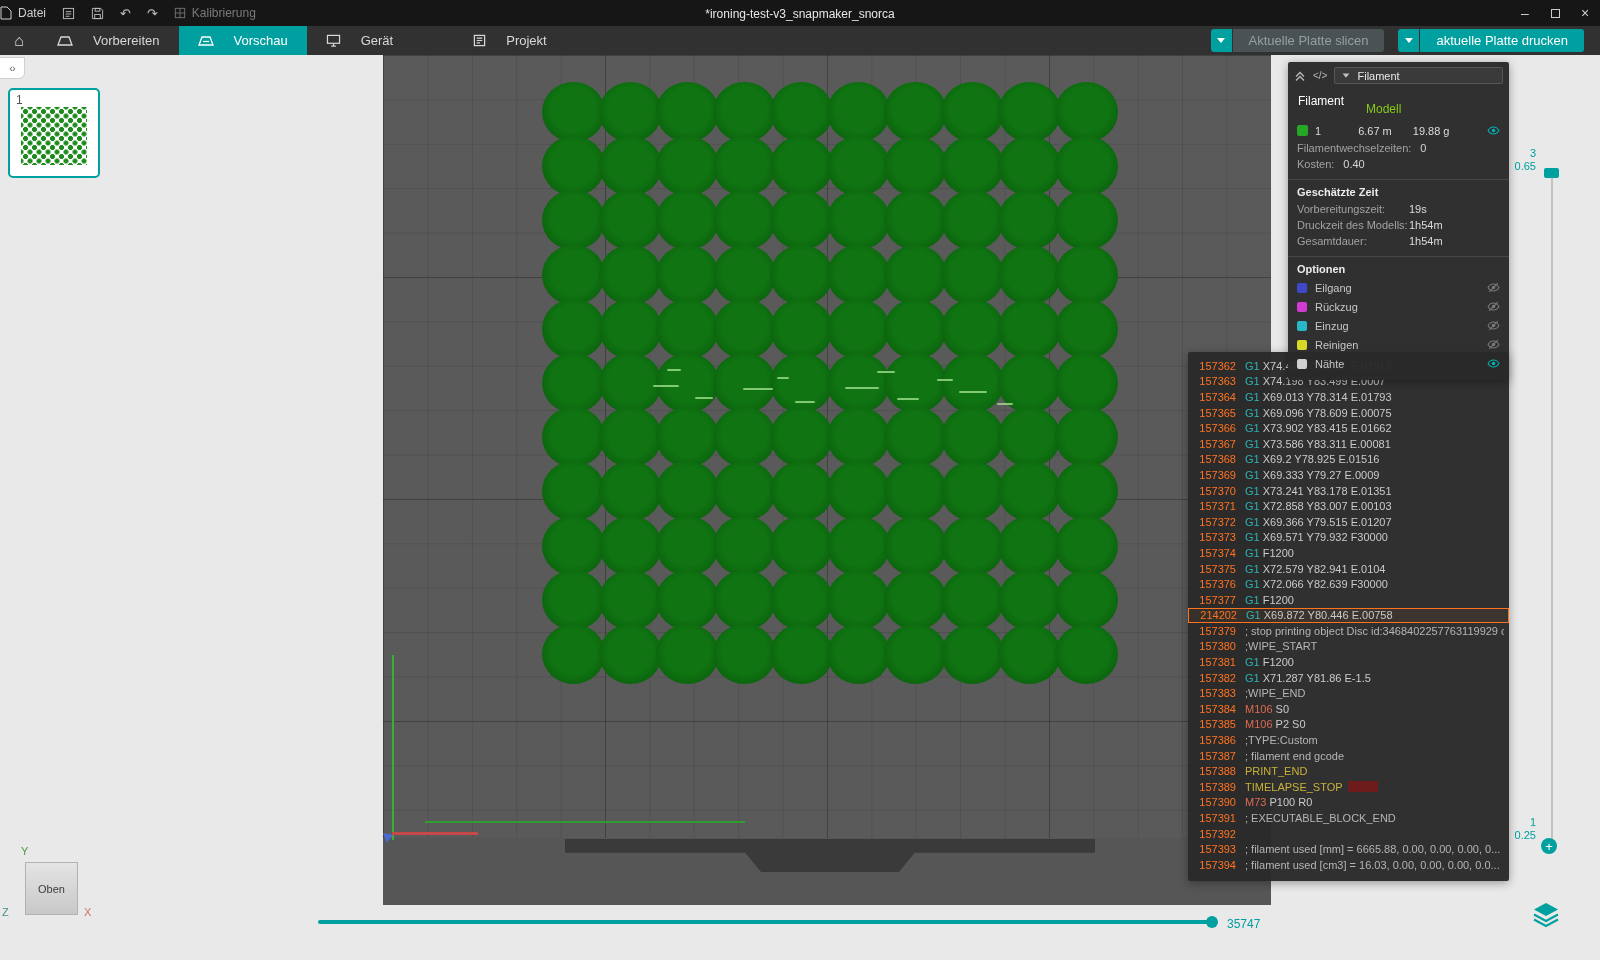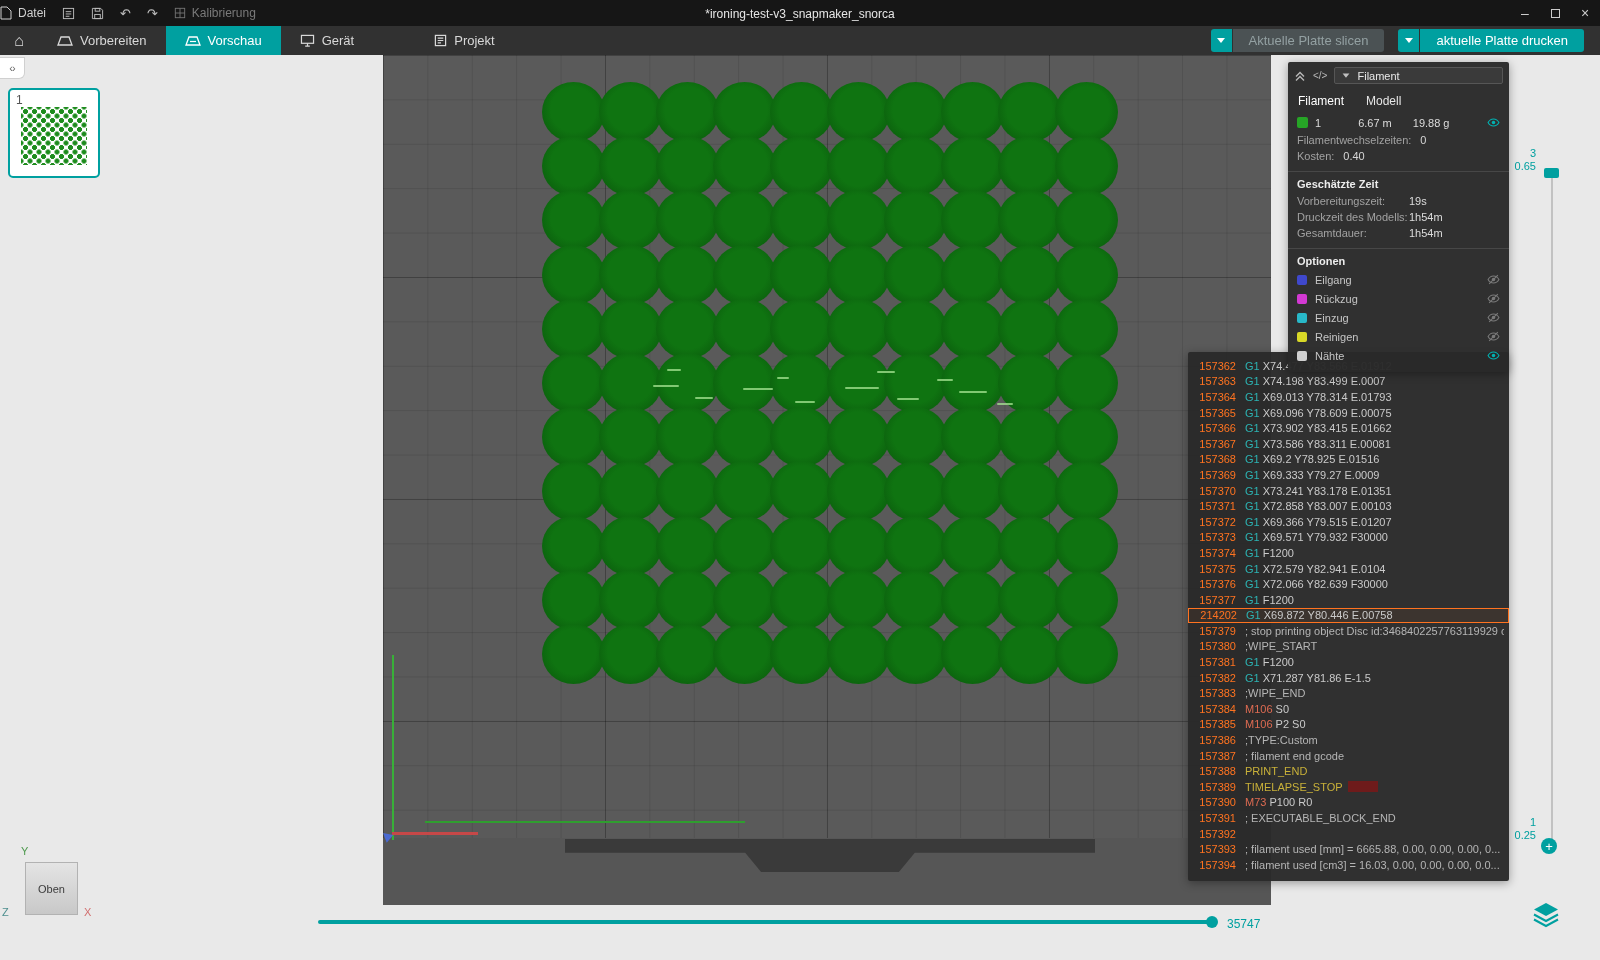--- a/index.html
+++ b/index.html
@@ -16,21 +16,21 @@
   .tb-title { position:absolute; left:0; right:0; top:1px; line-height:26px; text-align:center;
               font-size:12px; color:#e6e6e6; pointer-events:none; }
   .tb-controls { position:absolute; right:0; top:0; height:26px; display:flex; }
   .winbtn { width:30px; display:flex; align-items:center; justify-content:center; color:#cccccc; font-size:14px; }
   .maxbox { width:9px; height:9px; border:1px solid #cccccc; display:block; }
 
   
   .navbar { position:absolute; left:0; top:26px; width:1600px; height:29px; background:#313131;
             display:flex; align-items:stretch; }
   .nav-home { width:38px; display:flex; align-items:center; justify-content:center; color:#dddddd; font-size:16px; }
-  .nav-tab { display:flex; align-items:center; gap:7px; padding:8px 19px; color:#d8d8d8; font-size:13px; }
+  .nav-tab { display:flex; align-items:center; gap:20px; padding:8px 19px; color:#d8d8d8; font-size:13px; }
   .nav-tab.active { background:#00a0a0; color:#ffffff; }
   .nav-tab.gap { margin-left:42px; }
   .nav-actions { margin-left:auto; display:flex; gap:14px; align-items:center; padding-right:16px; }
   .btn-group { display:flex; height:23px; }
   .btn-caret { width:21px; background:#00a0a0; border-radius:3px 0 0 3px; display:flex;
                align-items:center; justify-content:center; margin-right:1px; }
   .caret { width:0; height:0; border-left:4px solid transparent; border-right:4px solid transparent;
            border-top:5px solid #ffffff; }
   .btn { display:flex; align-items:center; padding:0 16px; font-size:13px; border-radius:0 3px 3px 0; }
   .btn-slice { background:#4b5254; color:#93a0a2; }
@@ -76,21 +76,21 @@
   .fil-panel { position:absolute; left:1288px; top:62px; width:221px; background:rgba(41,41,41,.97);
       color:#c9c9c9; font-size:11px; border-radius:2px; padding-bottom:7px; z-index:5;
       box-shadow:0 2px 10px rgba(0,0,0,.35); }
   .fil-header { display:flex; align-items:center; height:24px; padding:3px 6px 0; gap:7px; color:#b8b8b8; }
   .code-ic { font-size:10px; }
   .fil-dd { flex:1; height:17px; background:#3a3a3a; border:1px solid #565656; border-radius:2px;
       display:flex; align-items:center; gap:7px; padding:0 7px; color:#e8e8e8; }
   .dd-caret { border-top-color:#c0c0c0; transform:scale(.85); }
   .fil-tabs { display:flex; gap:22px; padding:8px 10px 5px; font-size:12px; }
   .t-active { color:#ffffff; }
-  .t-idle { color:#e5e5e5; }
+  .t-idle { color:#84cc16;margin-top:8px; }
   .fil-row { display:flex; align-items:center; gap:7px; padding:3px 9px; color:#dcdcdc; }
   .fil-swatch { width:11px; height:11px; border-radius:2px; background:#26a526; }
   .fil-len { margin-left:30px; }
   .fil-wt { margin-left:14px; }
   .fil-eye { margin-left:auto; display:flex; }
   .fil-info { display:flex; padding:2px 9px; color:#a2a2a2; }
   .fil-info .val { color:#d6d6d6; margin-left:9px; }
   .fil-section { margin-top:7px; border-top:1px solid #474747; padding:6px 9px 3px;
       font-weight:bold; color:#ececec; }
   .fil-time { display:flex; padding:2px 9px; color:#a2a2a2; }

